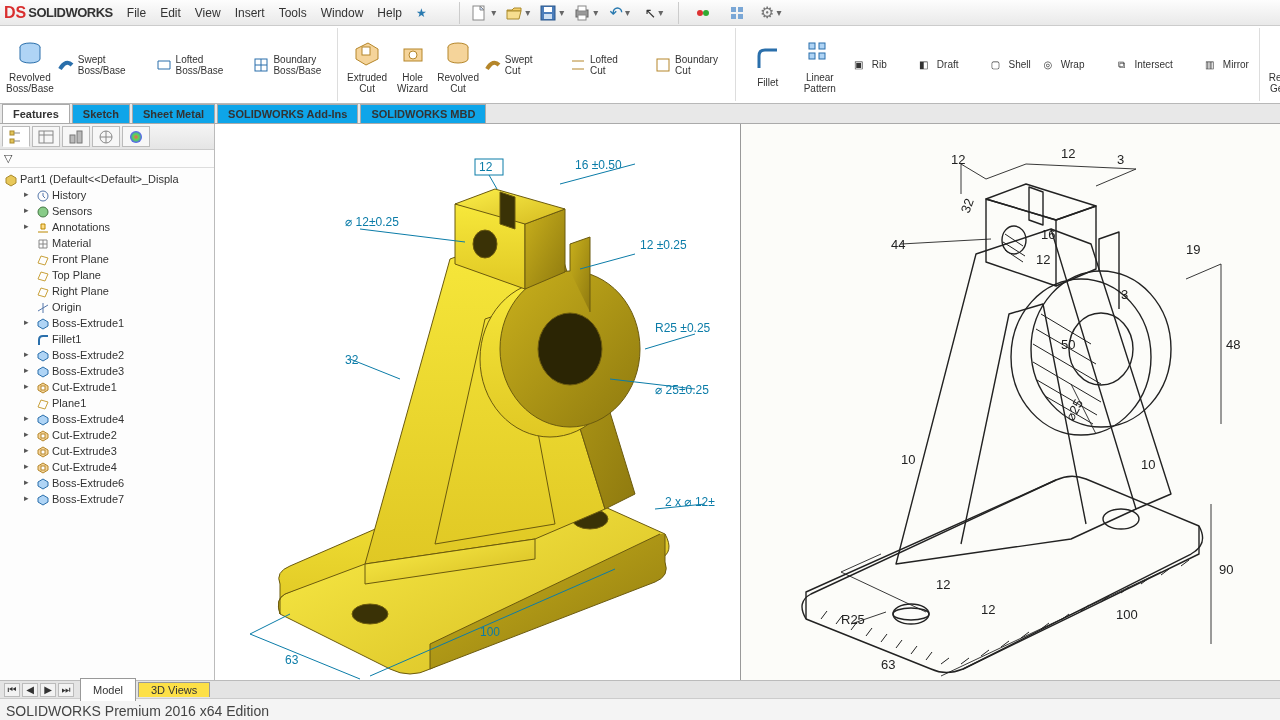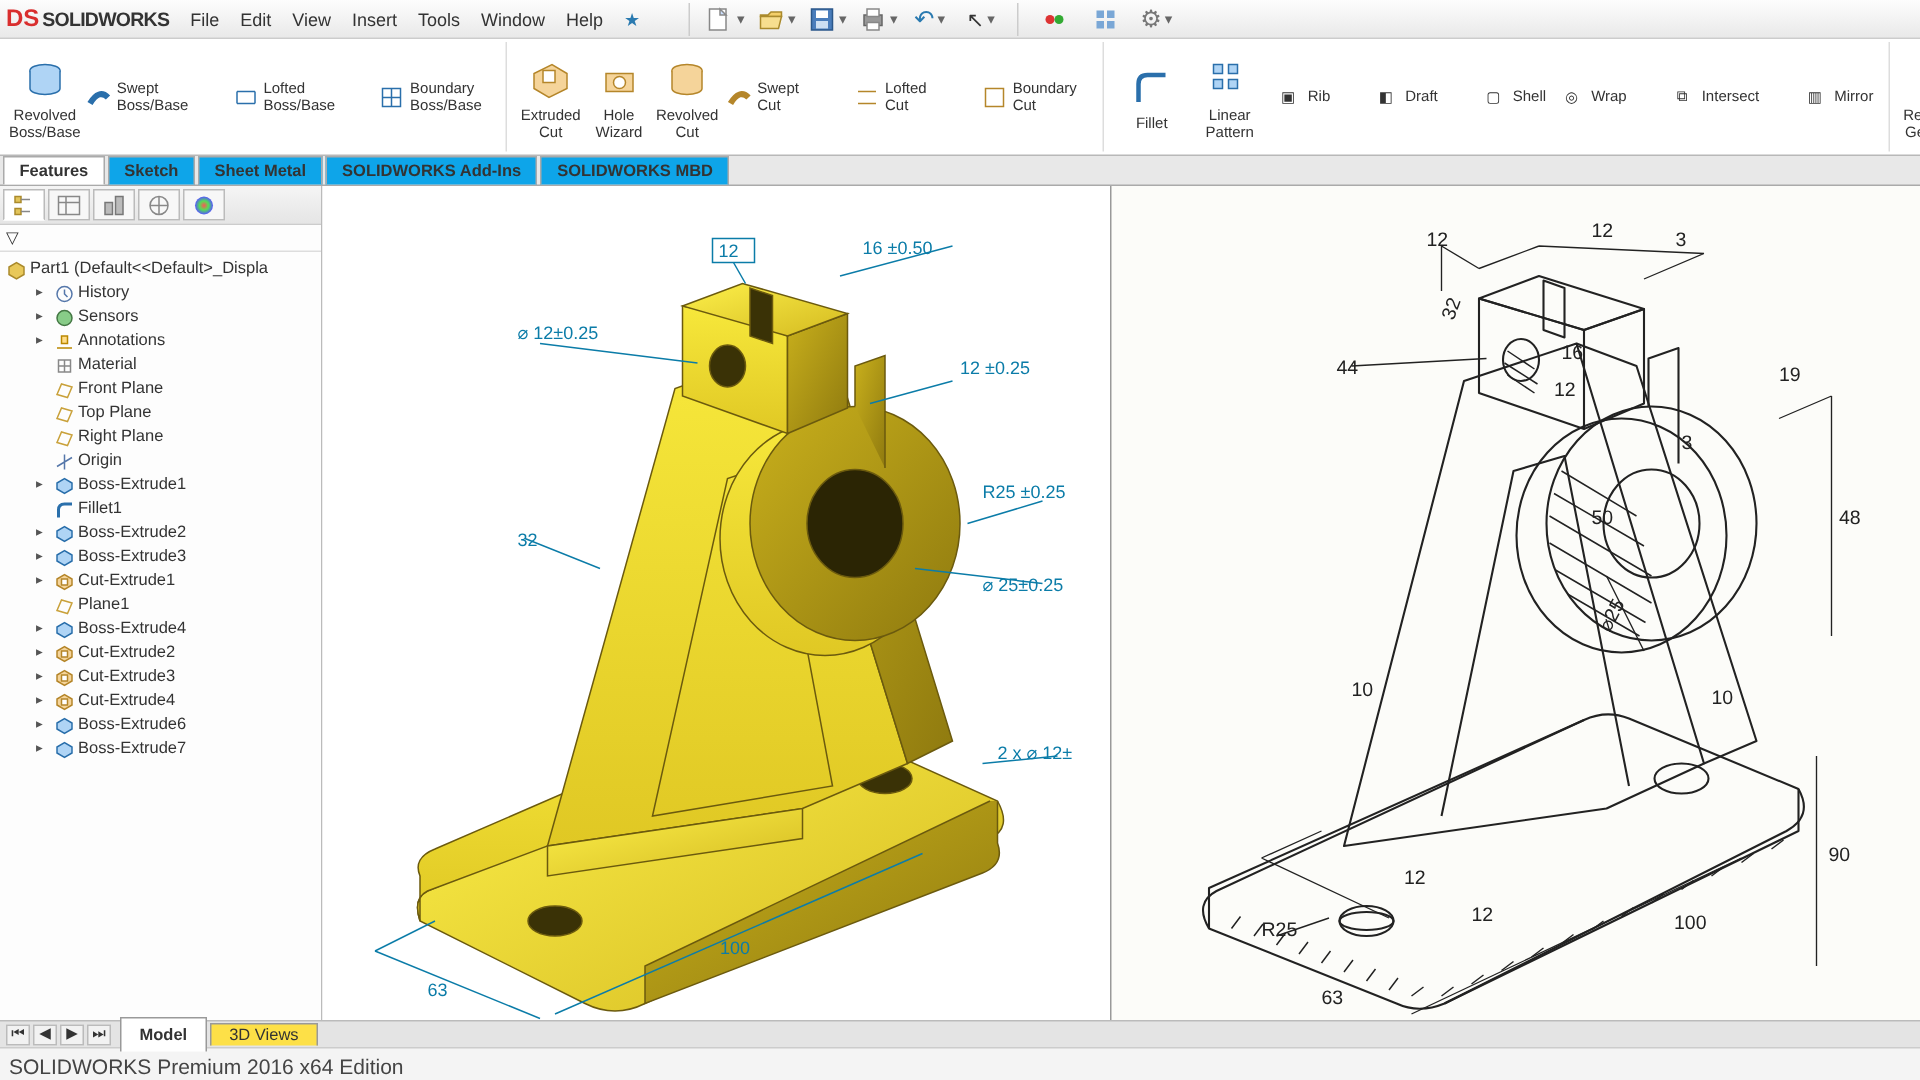--- a/index.html
+++ b/index.html
@@ -44,21 +44,21 @@
 .tree-node .ticn { width:14px; height:14px; display:inline-flex; align-items:center; justify-content:center; }
 
 .viewport { flex:1; position:relative; background:#fff; overflow:hidden; }
 .viewport svg { width:100%; height:100%; }
 
 .sketch-pane { width:540px; background:#fcfcf9; border-left:1px solid #999; position:relative; overflow:hidden; }
 
 
 .scroll-nav { height:18px; background:#e4e4e4; display:flex; align-items:center; padding-left:4px; font-size:10px; border-top:1px solid #bbb; gap:2px;}
 .scroll-nav .navbtn { width:16px; height:14px; background:#f2f2f2; border:1px solid #bbb; text-align:center; line-height:12px; cursor:pointer;}
-.btab { padding:5px 12px; background:#fff; border:1px solid #999; border-bottom:none; font-weight:bold; font-size:11px; margin-left:4px; cursor:pointer;}
+.btab { padding:5px 12px; background:#fff; border:1px solid #999; border-bottom:none; font-weight:normal; font-size:11px; margin-left:4px; cursor:pointer;}
 .btab2 { padding:1px 12px; background:#fde047; border:1px solid #999; border-bottom:none; font-size:11px; cursor:pointer;}
 
 
 .statusbar { height:20px; background:#f4f4f4; border-top:1px solid #ccc; display:flex; align-items:center; padding:12px 6px; font-size:14px; color:#444; }
 
 .dim-text { fill:#0b7ca8; font-size:12px; font-family:Arial; }
 </style>
 </head>
 <body>
 

